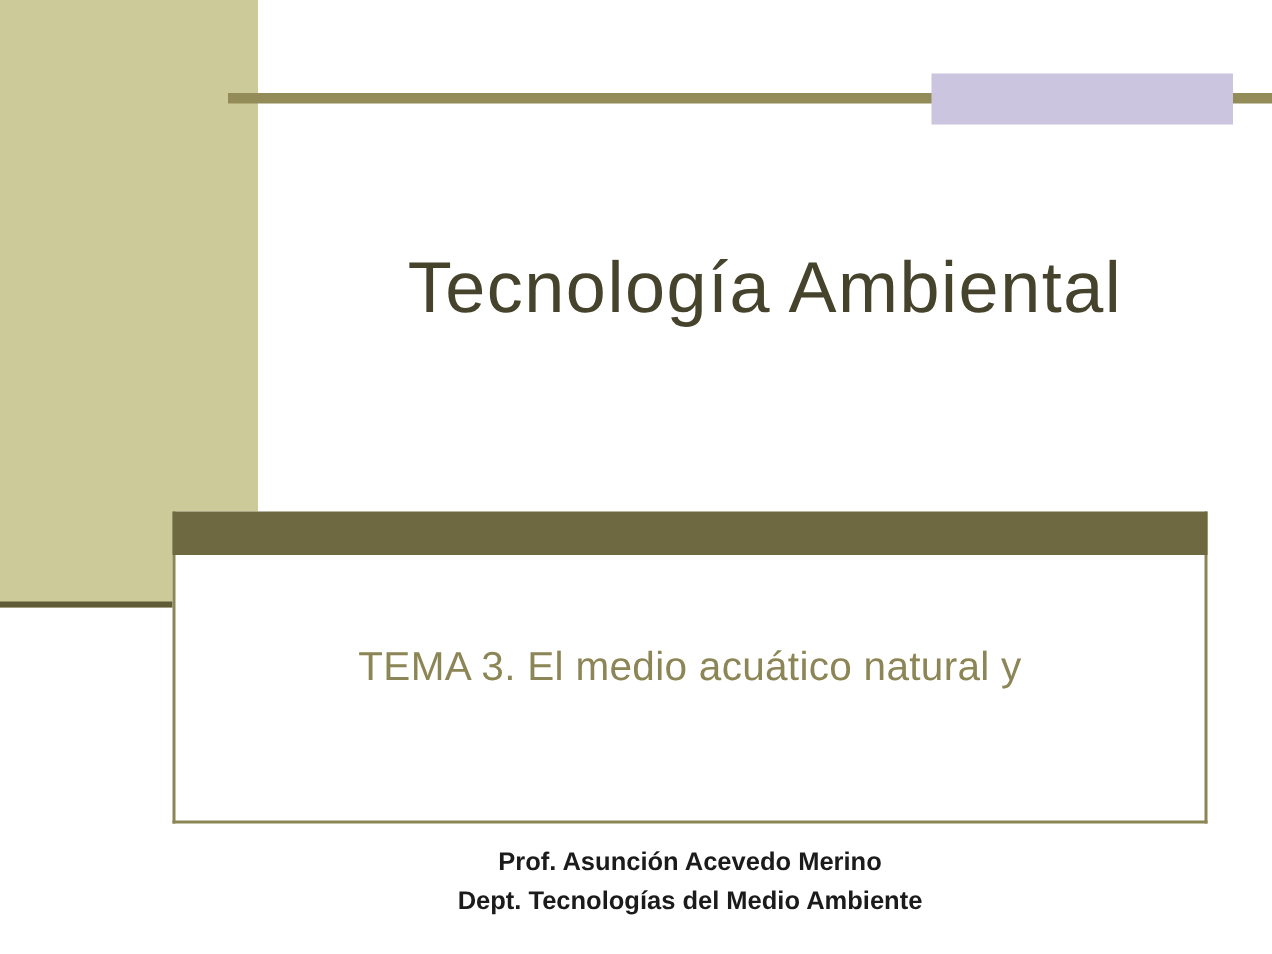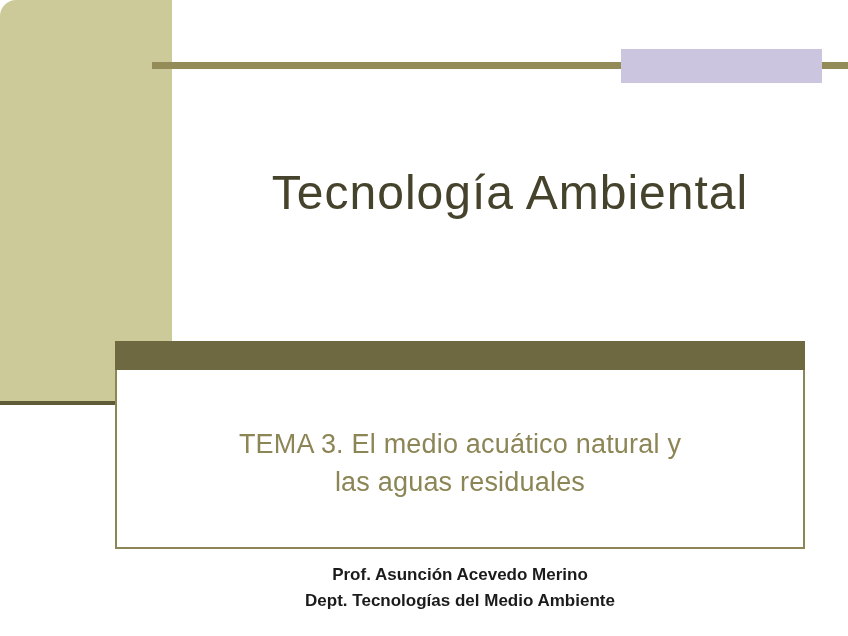--- a/index.html
+++ b/index.html
@@ -9,21 +9,20 @@
   }
   body {
     font-family: "Liberation Sans", sans-serif;
   }
   #slide {
     position: relative;
     width: 848px;
     height: 636px;
     background: #ffffff;
     overflow: hidden;
-    border-radius: 16px;
   }
 
   
   #left-panel {
     position: absolute;
     left: 0;
     top: 0;
     width: 172px;
     height: 405px;
     background: #ccca99;
@@ -123,21 +122,20 @@
 
   <div id="top-rule"></div>
   <div id="lavender-accent"></div>
 
   <div id="main-title">Tecnología Ambiental</div>
 
   <div id="subtitle-box"></div>
   <div id="subtitle-bar"></div>
   <div id="subtitle-text">
     <span class="footer-line">TEMA 3. El medio acuático natural y</span>
-    <span class="footer-line">las aguas residuales</span>
   </div>
 
   <div id="footer">
     <span class="footer-line">Prof. Asunción Acevedo Merino</span>
     <span class="footer-line">Dept. Tecnologías del Medio Ambiente</span>
   </div>
 
 </div>
 
 </body></html>

